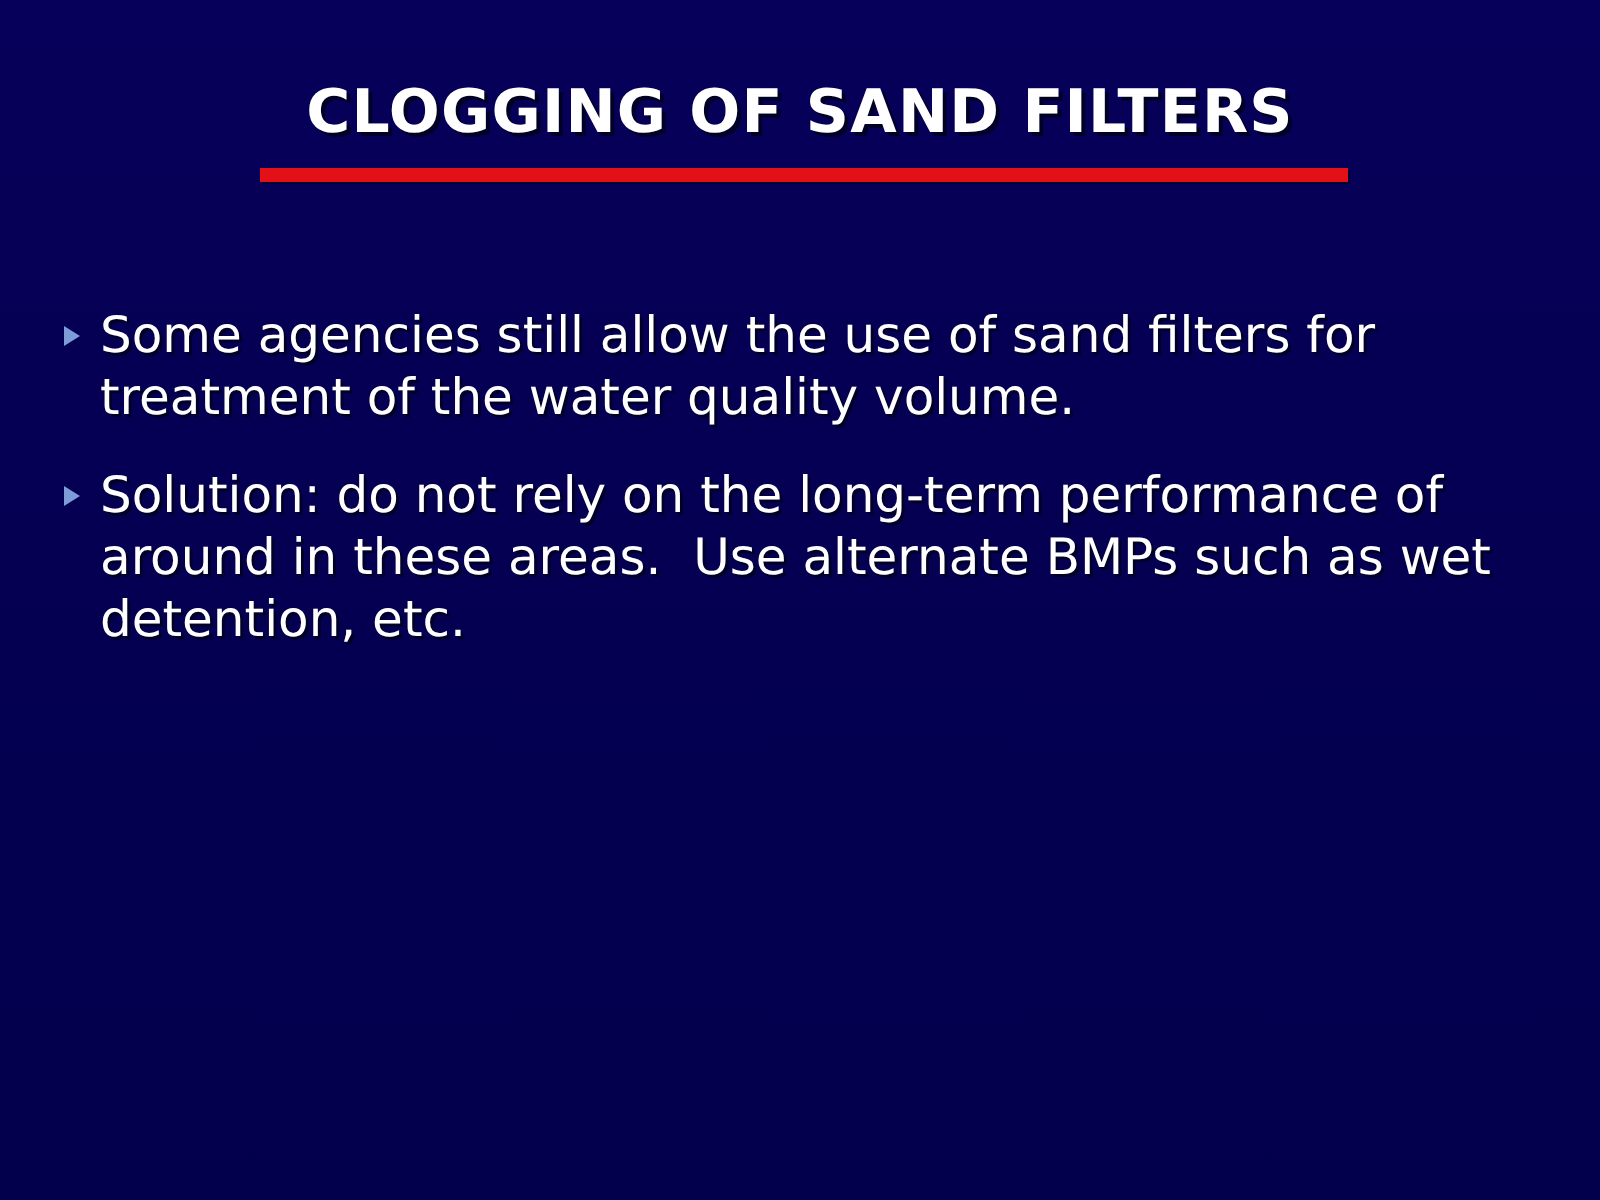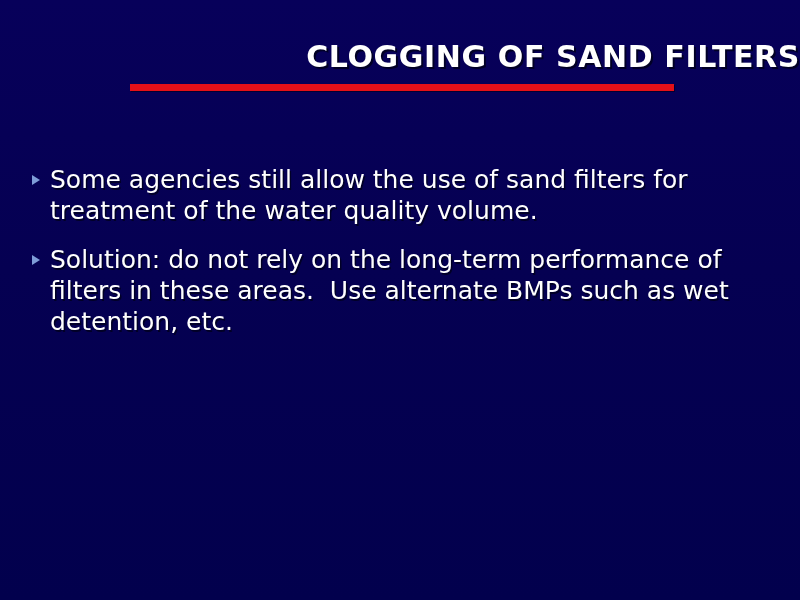--- a/index.html
+++ b/index.html
@@ -23,21 +23,21 @@
     background-image: linear-gradient(to bottom, #07005a 0%, #050052 45%, #02004d 100%);
     overflow: hidden;
   }
 
   
   #title-block {
     position: absolute;
     left: 0;
     top: 38px;
     width: 800px;
-    text-align: right;
+    text-align: center;
   }
 
   #slide-title {
     display: block;
     font-family: "DejaVu Sans", sans-serif;
     font-weight: bold;
     font-size: 30px;
     line-height: 38px;
     letter-spacing: 0.6px;
     color: #ffffff;
@@ -52,21 +52,21 @@
     width: 544px;
     height: 7px;
     background: #e41018;
     box-shadow: 1px 1px 0 rgba(0, 0, 25, 0.6);
   }
 
   
   #body-block {
     position: absolute;
     left: 29px;
-    top: 164px;
+    top: 152px;
     width: 752px;
   }
 
   .bullet-row {
     position: relative;
     padding-left: 21px;
     margin: 0 0 18px 0;
   }
   .bullet-row:last-child {
     margin-bottom: 0;
@@ -107,17 +107,17 @@
   <div id="body-block">
 
     <div class="bullet-row">
       <span class="bullet-marker"></span>
       <span class="bullet-text">Some agencies still allow the use of sand filters for treatment of the water quality volume.</span>
     </div>
 
 
     <div class="bullet-row">
       <span class="bullet-marker"></span>
-      <span class="bullet-text">Solution: do not rely on the long-term performance of filters in these areas.  Use alternate BMPs such as wet detention, etc.</span>
+      <span class="bullet-text">Solution: do not rely on the long-term performance of around in these areas.  Use alternate BMPs such as wet detention, etc.</span>
     </div>
 
   </div>
 </div>
 
 </body></html>

